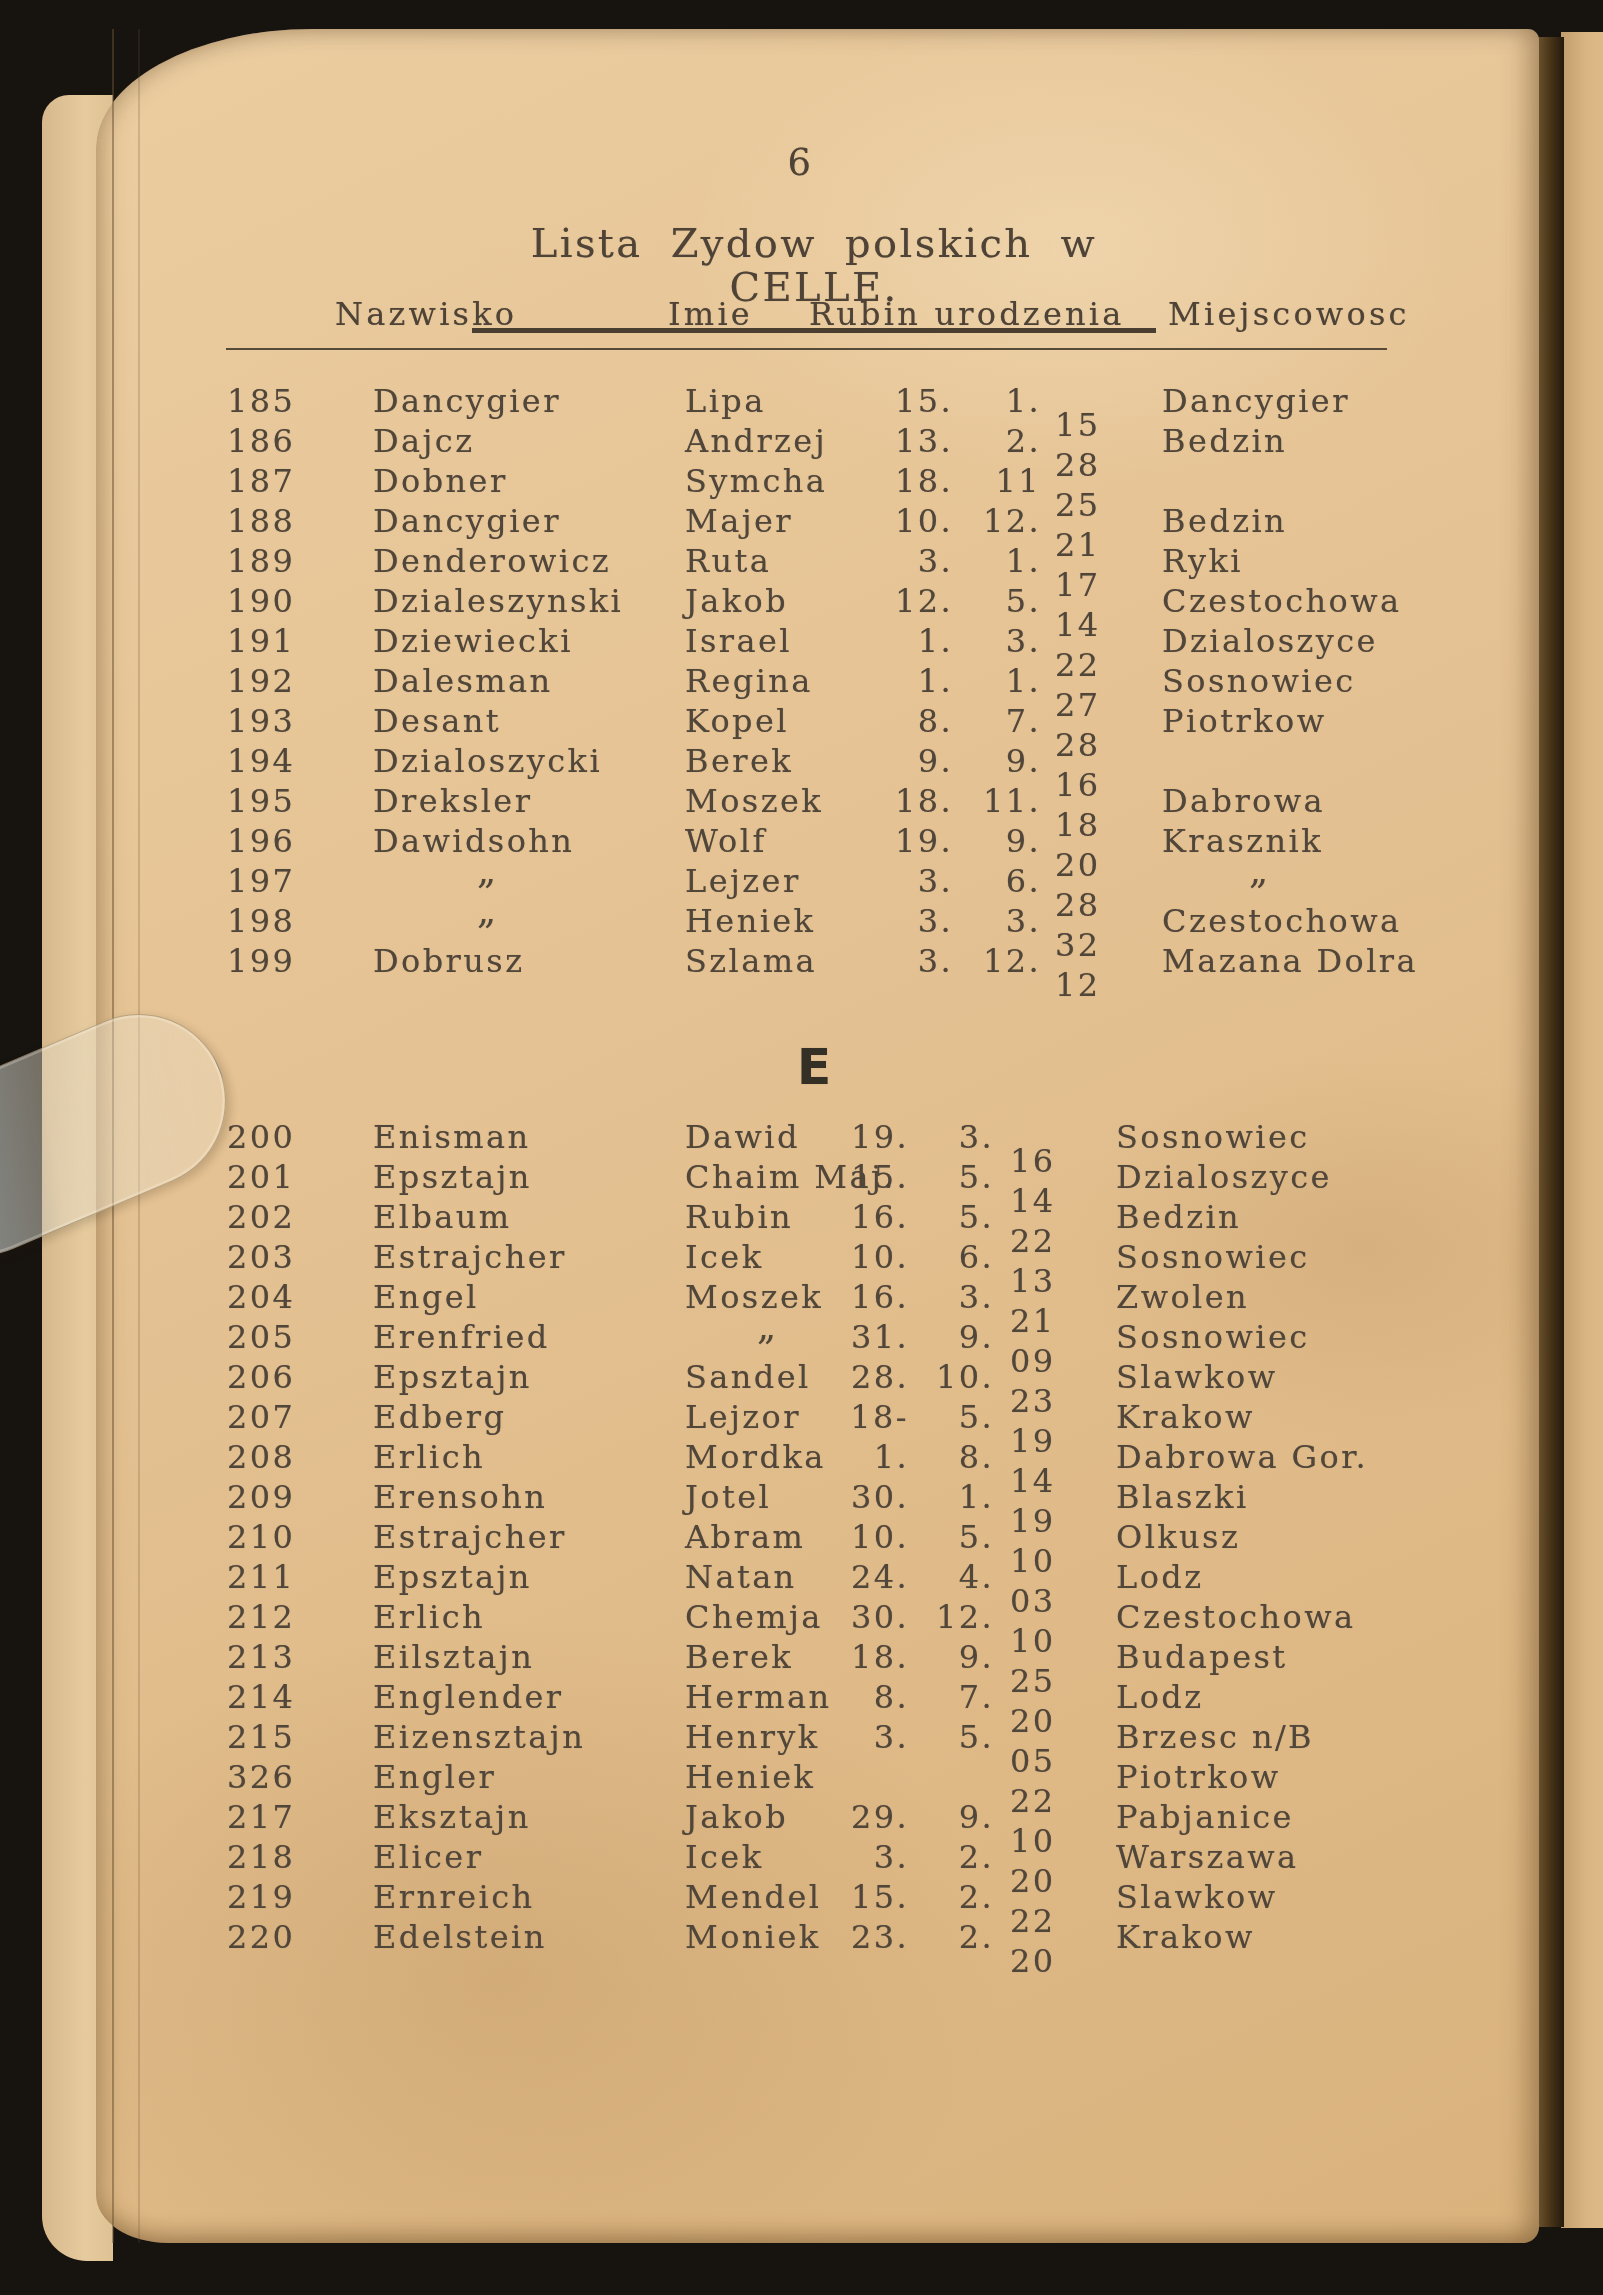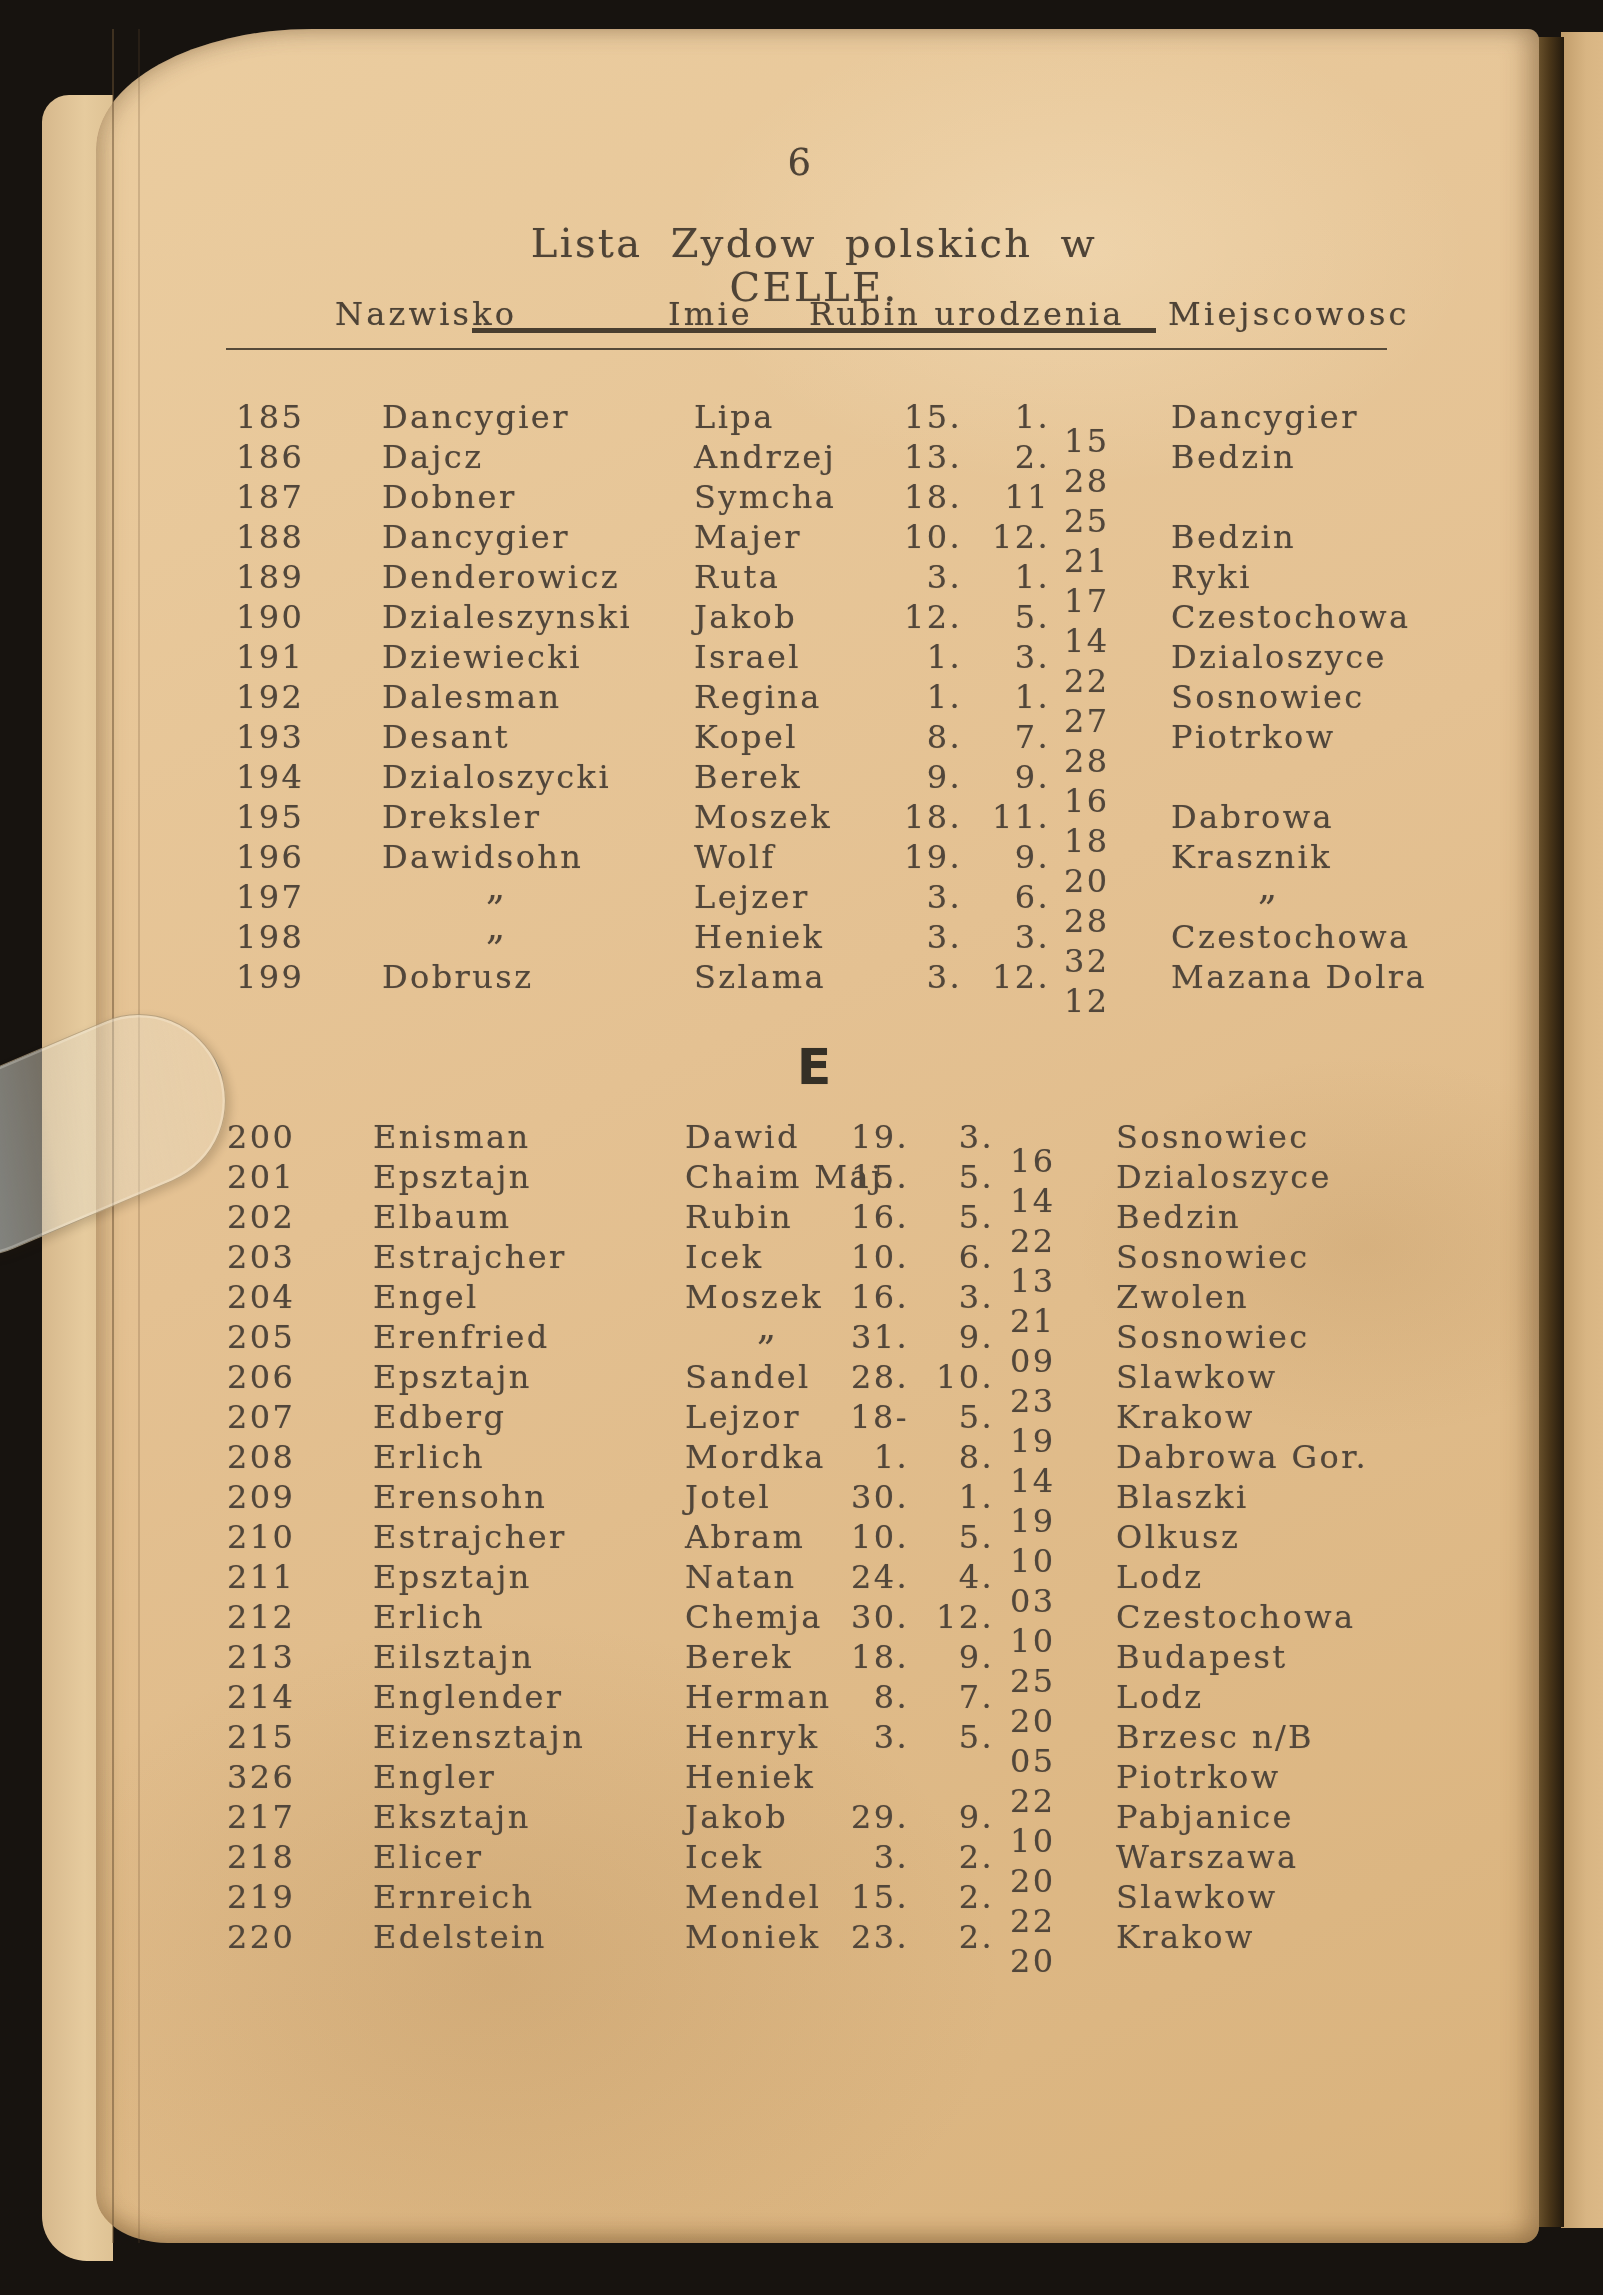--- a/index.html
+++ b/index.html
@@ -59,21 +59,21 @@
   .head-naz{left:239px;text-align:center;} .head-imie{left:572px;} .head-data{left:713px;} .head-city{left:1072px;}
   .head-rule{position:absolute;left:130px;top:319px;width:1161px;height:2.4px;background:#564a39;}
   .section-letter{
     position:absolute;left:682px;top:1013px;width:72px;text-align:center;
     font-family:"DejaVu Sans","Liberation Sans",sans-serif;
     font-weight:bold;font-size:50px;line-height:1;color:#353026;
     text-shadow:0 0 0.8px rgba(53,48,38,0.5);
   }
   
   .tsection{position:absolute;left:0;width:100%;}
-  .sec-d{top:368px;padding-left:9px;}
+  .sec-d{top:352px;}
   .sec-e{top:1088px;}
   .row{position:relative;height:40px;}
   .sec-e .row{height:40px;padding-left:29px;}
   .cell{position:absolute;top:0;line-height:40px;font-size:32px;
     letter-spacing:2.4px;white-space:nowrap;color:#51463a;
     text-shadow:0 0 0.8px rgba(81,70,58,0.42);}
   .c-num {left:131px;width:76px;}
   .c-naz {left:277px;width:305px;}
   .c-imie{left:589px;width:248px;}
   .c-day {left:753px;width:104px;text-align:right;}

